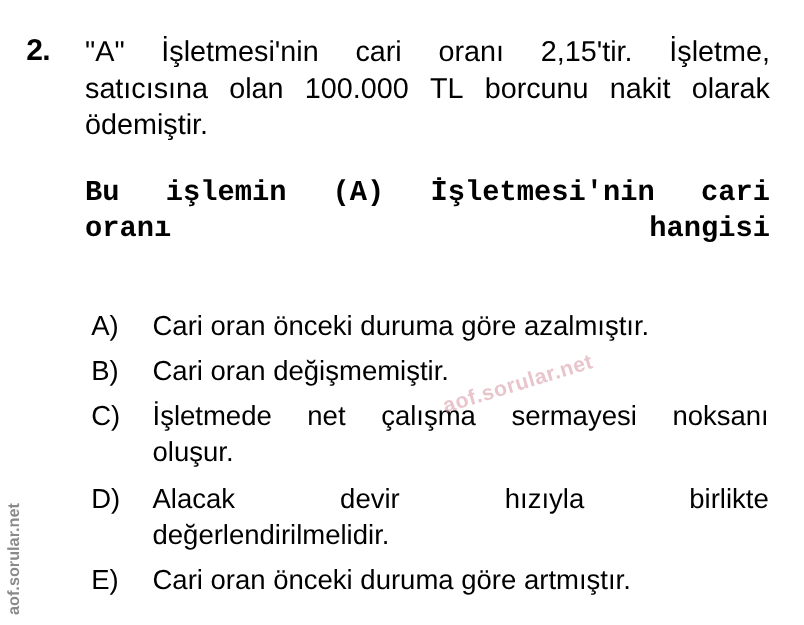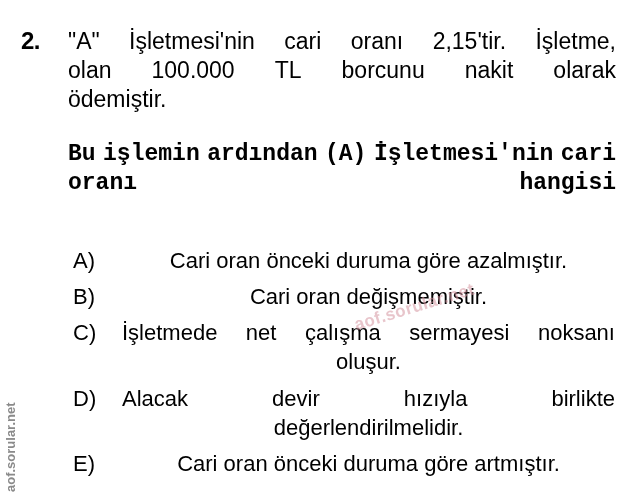--- a/index.html
+++ b/index.html
@@ -5,21 +5,21 @@
   html, body { margin: 0; padding: 0; background: #ffffff; }
   body { width: 643px; height: 500px; position: relative; overflow: hidden;
          font-family: "Liberation Sans", sans-serif; color: #000; }
   .qnum { position: absolute; left: 21px; top: 27px; font-size: 24px; font-weight: bold; letter-spacing: -0.5px; }
   .para { position: absolute; left: 68px; width: 548px; font-size: 23px; line-height: 29px; }
   .line { display: block; white-space: nowrap; height: 29px; }
   .just { display: flex; justify-content: space-between; width: 548px; }
   .stem { font-weight: bold; font-family: Liberation Mono, monospace; }
   .opt { position: absolute; left: 73px; font-size: 22px; line-height: 29px; }
   .opt-letter { position: absolute; left: 0; top: 0; }
-  .opt-text { position: absolute; left: 49px; top: 0; width: 493px; text-align: center; }
+  .opt-text { position: absolute; left: 49px; top: 0; width: 493px; }
   .opt-text .just { width: 493px; }
   .wm-center { position: absolute; left: 352px; top: 316px; font-size: 17px; font-weight: bold;
                color: rgba(214, 150, 160, 0.55); transform: rotate(-17deg); transform-origin: left top;
                white-space: nowrap; letter-spacing: 0.5px; }
   .wm-side { position: absolute; left: 3px; top: 492px; font-size: 13px; font-weight: bold; color: #8a8a8a;
              transform: rotate(-90deg); transform-origin: left top; white-space: nowrap; }
 </style>
 </head>
 <body>
 
@@ -28,37 +28,37 @@
 <div class="para" style="top:27px;">
   <span class="line just">
     <span>"A"</span>
     <span>İşletmesi'nin</span>
     <span>cari</span>
     <span>oranı</span>
     <span>2,15'tir.</span>
     <span>İşletme,</span>
   </span>
   <span class="line just">
+    <span>satıcısına</span>
     <span>olan</span>
     <span>100.000</span>
     <span>TL</span>
     <span>borcunu</span>
     <span>nakit</span>
     <span>olarak</span>
   </span>
   <span class="line">
     <span>ödemiştir.</span>
   </span>
 </div>
 
 <div class="para stem" style="top:140px;">
   <span class="line just">
     <span>Bu</span>
     <span>işlemin</span>
-    <span>ardından</span>
     <span>(A)</span>
     <span>İşletmesi'nin</span>
     <span>cari</span>
   </span>
   <span class="line just">
     <span>oranı</span>
     <span>hangisi</span>
   </span>
 </div>
 

